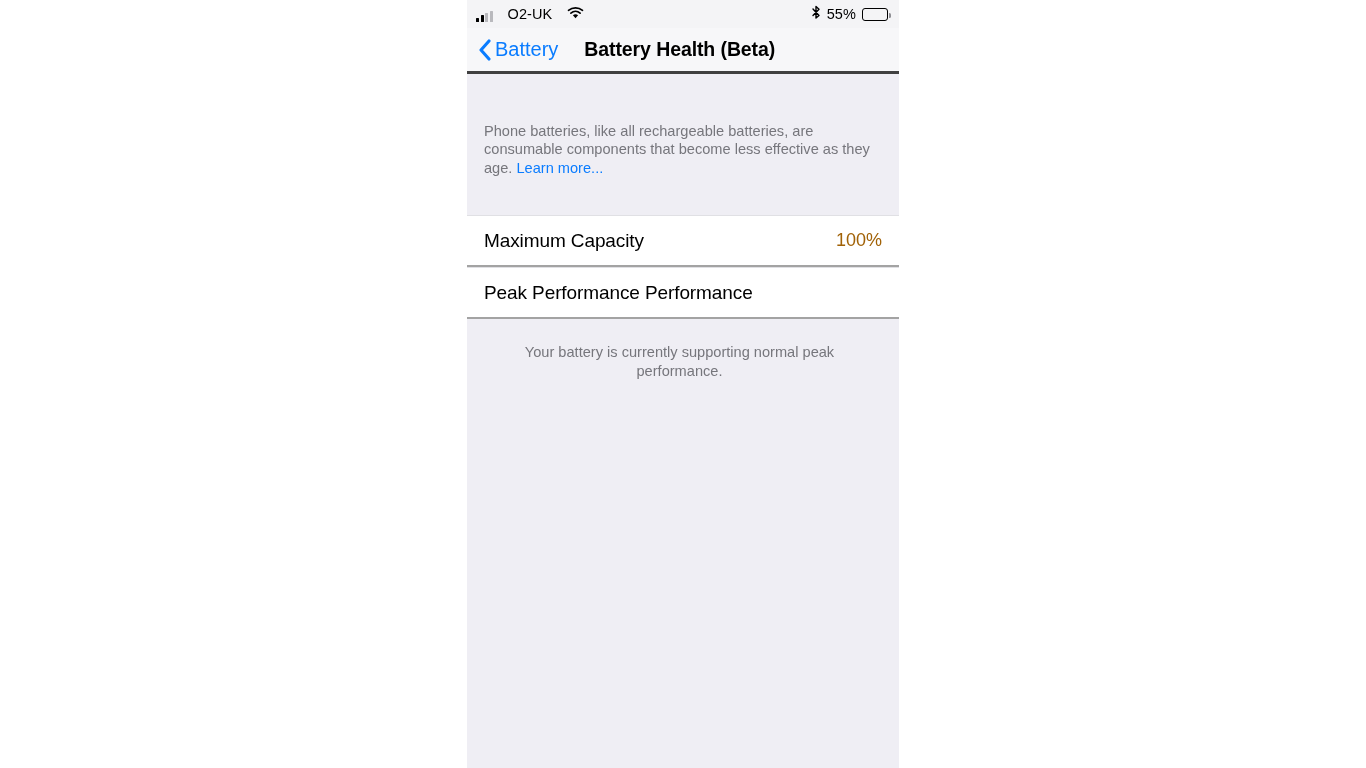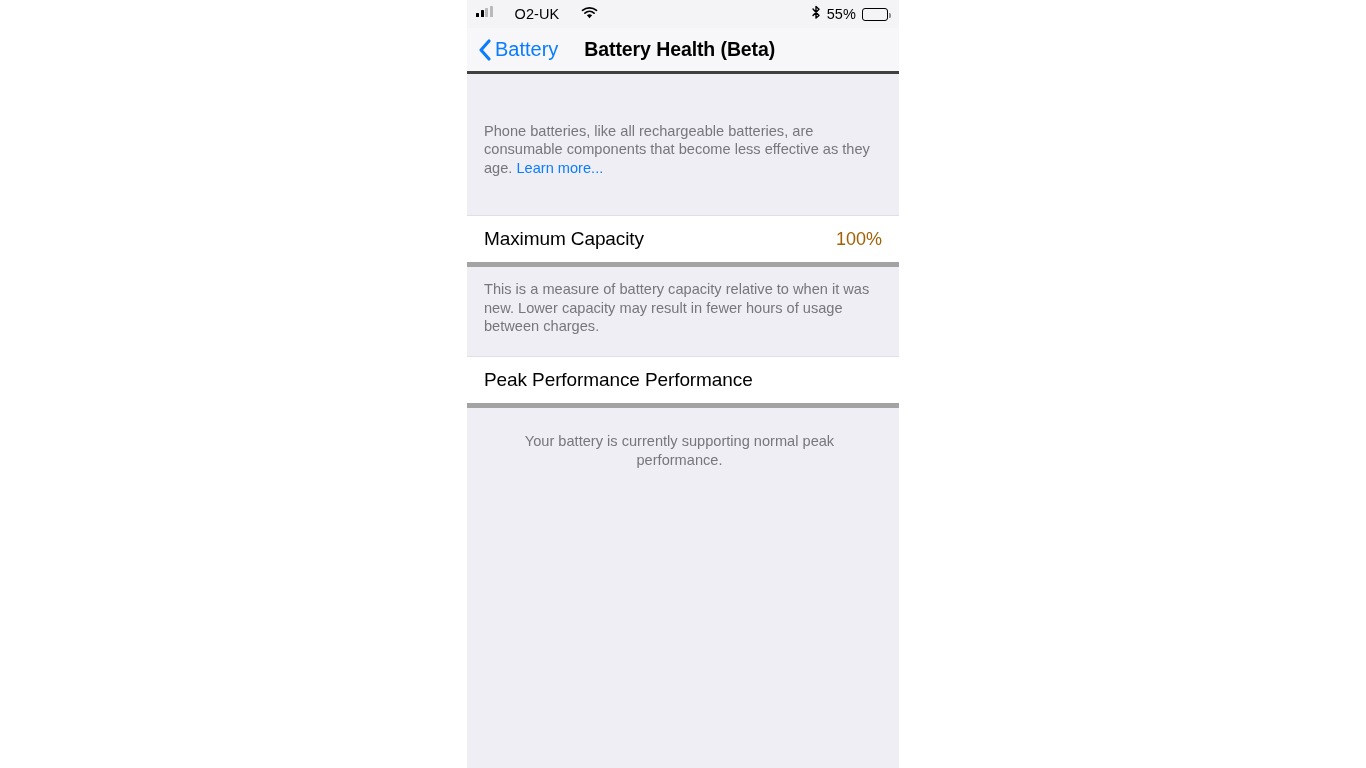--- a/index.html
+++ b/index.html
@@ -33,21 +33,21 @@
     height: 28px;
     width: 100%;
     background: #f4f4f6;
     display: flex;
     align-items: center;
     padding: 0 11px 0 9px;
     font-size: 14.5px;
     color: #000;
     letter-spacing: 0.1px;
   }
-  .status-left { display: flex; align-items: flex-start; gap: 22px; }
+  .status-left { display: flex; align-items: flex-end; gap: 15px; }
   .status-center {
     position: absolute;
     left: 0; right: 0;
     text-align: center;
     font-weight: bold;
     font-size: 15px;
     letter-spacing: 0.2px;
     pointer-events: none;
   }
   .status-right {
@@ -146,21 +146,21 @@
   }
 
   .white-row {
     background: #ffffff;
     height: 52px;
     display: flex;
     align-items: center;
     justify-content: space-between;
     padding: 0 17px;
     border-top: 1px solid #e0e0e4;
-    border-bottom: 5px solid #a3a3a3;
+    border-bottom: 2px solid #a3a3a3;
   }
   .row-title {
     font-size: 19px;
     color: #000;
     letter-spacing: -0.1px;
   }
   .row-value {
     font-size: 18px;
     color: #a16207;
   }
@@ -238,23 +238,20 @@
           <span>Phone batteries, like all rechargeable batteries, are consumable components that become less effective as they age.</span>
           <span class="learn-link">Learn more...</span>
         </p>
       </div>
 
       <div class="white-row">
         <span class="row-title">Maximum Capacity</span>
         <span class="row-value">100%</span>
       </div>
 
-      <div id="capacity-desc" class="gray-block">
-        <p>This is a measure of battery capacity relative to when it was new. Lower capacity may result in fewer hours of usage between charges.</p>
-      </div>
 
       <div class="white-row">
         <span class="row-title">Peak Performance Performance</span>
       </div>
 
       <div id="peak-desc" class="gray-block">
         <p>Your battery is currently supporting normal peak performance.</p>
       </div>
 
     </div>

